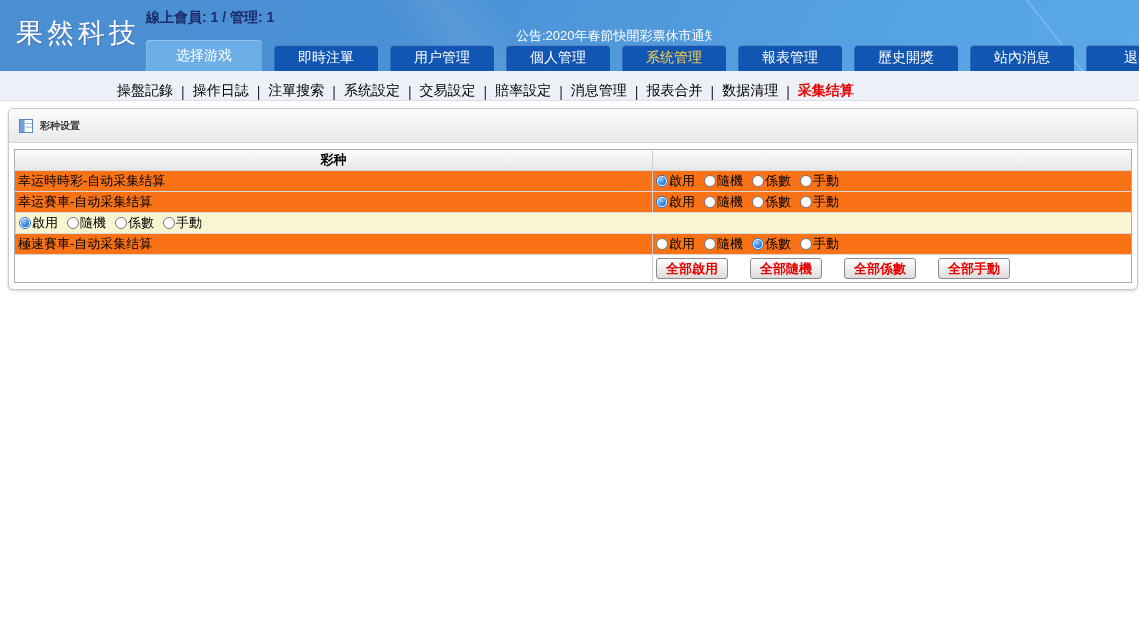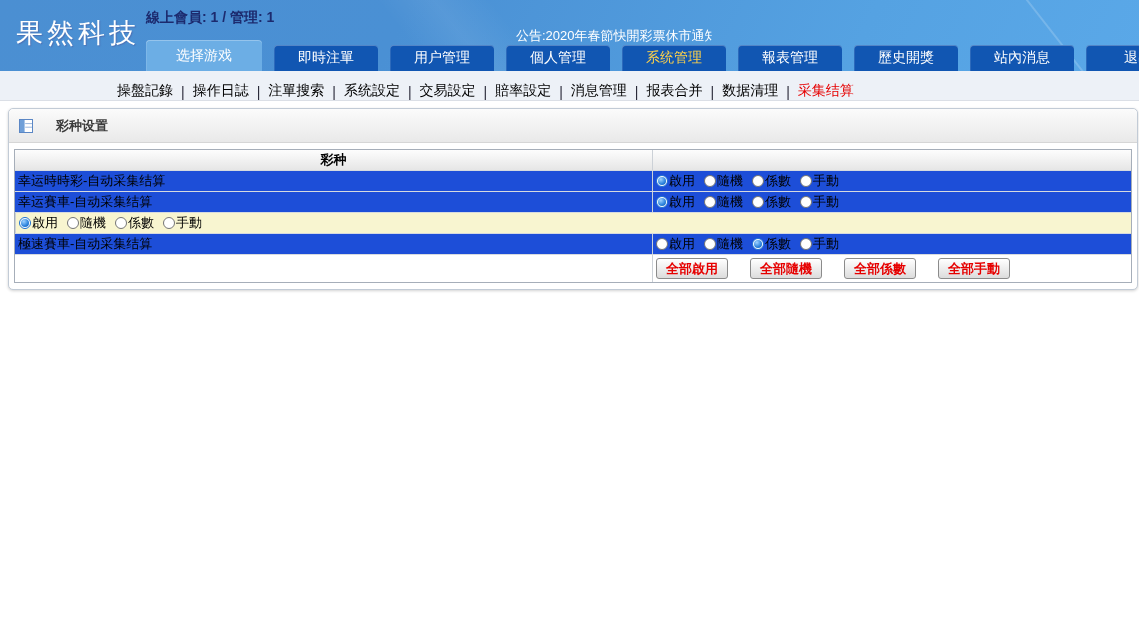--- a/index.html
+++ b/index.html
@@ -32,41 +32,41 @@
     border-radius:4px 4px 0 0; box-shadow:inset 0 1px 0 rgba(255,255,255,.28), inset 1px 0 0 rgba(255,255,255,.12);
   }
   .tab.active { width:116px; height:31px; background:var(--tab-active,#6caee5); }
   .tab.hl { color:var(--tab-highlight-text,#ffd24a); }
   
   .subnav {
     height:29px; background:#edf1f7; border-bottom:1px solid #dbdfe6;
     display:flex; align-items:flex-end; padding-left:117px; font-size:14px; color:#000;
   }
   .subnav a { color:#000; text-decoration:none; cursor:pointer; }
-  .subnav a.active { color:var(--active-link-red,#e60000); }
+  .subnav a.active { color:var(--active-link-red,#e60000);font-weight:bold; }
   .subnav .sep { margin:0 8px; color:#2a2a3a; }
   
   .panel {
     position:absolute; left:8px; top:108px; width:1128px;
     background:#fff; border:1px solid #c2cbd6; border-radius:5px;
     box-shadow:0 1px 3px rgba(0,0,0,.18); padding-bottom:6px;
   }
   .panel-header {
-    height:33px; display:flex; align-items:center; gap:23px; padding-left:10px;
+    height:33px; display:flex; align-items:center; gap:7px; padding-left:10px;
     background:linear-gradient(#fbfbfb,#e9e9e9); border-bottom:1px solid #d6d6d6;
-    border-radius:5px 5px 0 0; font-size:13px; font-weight:bold; color:#3c3c3c;
+    border-radius:5px 5px 0 0; font-size:10px; font-weight:bold; color:#3c3c3c;
   }
   .picon { display:flex; }
   .tablebox { margin:6px 5px 0 5px; border:1px solid #a6aeb9; font-size:13px; color:#000; }
   .trow { display:flex; align-items:stretch; }
   .c1 { flex:0 0 637px; display:flex; align-items:center; padding-left:3px; box-sizing:border-box; }
   .c2 { flex:1; display:flex; align-items:center; padding-left:3px; border-left:1px solid #ccd1d7; }
   .thead { height:20px; background:linear-gradient(#fdfdfd,#e6e6e6); }
   .thead .c1 { justify-content:center; font-weight:bold; padding-left:0; }
-  .row { height:20px; border-top:1px solid #d6dadf; background:#1d4ed8; }
+  .row { height:20px; border-top:1px solid #d6dadf; background:#f97316; }
   .row.hl { background:var(--row-highlight,#f8f5d0); }
   .opt { display:inline-flex; align-items:center; margin-right:9px; cursor:pointer; }
   .rad {
     position:relative; width:12px; height:12px; border:1px solid #757575;
     border-radius:50%; background:#fff; box-sizing:border-box; margin-right:1px; flex:none;
   }
   .rad.sel { border-color:#1b6fd2; }
   .rad.sel::after {
     content:""; position:absolute; top:1px; left:1px; right:1px; bottom:1px; border-radius:50%;
     background:radial-gradient(circle at 35% 30%, #9ed1ff 0%, #2b82dd 60%, var(--radio-selected,#1158ae) 100%);

